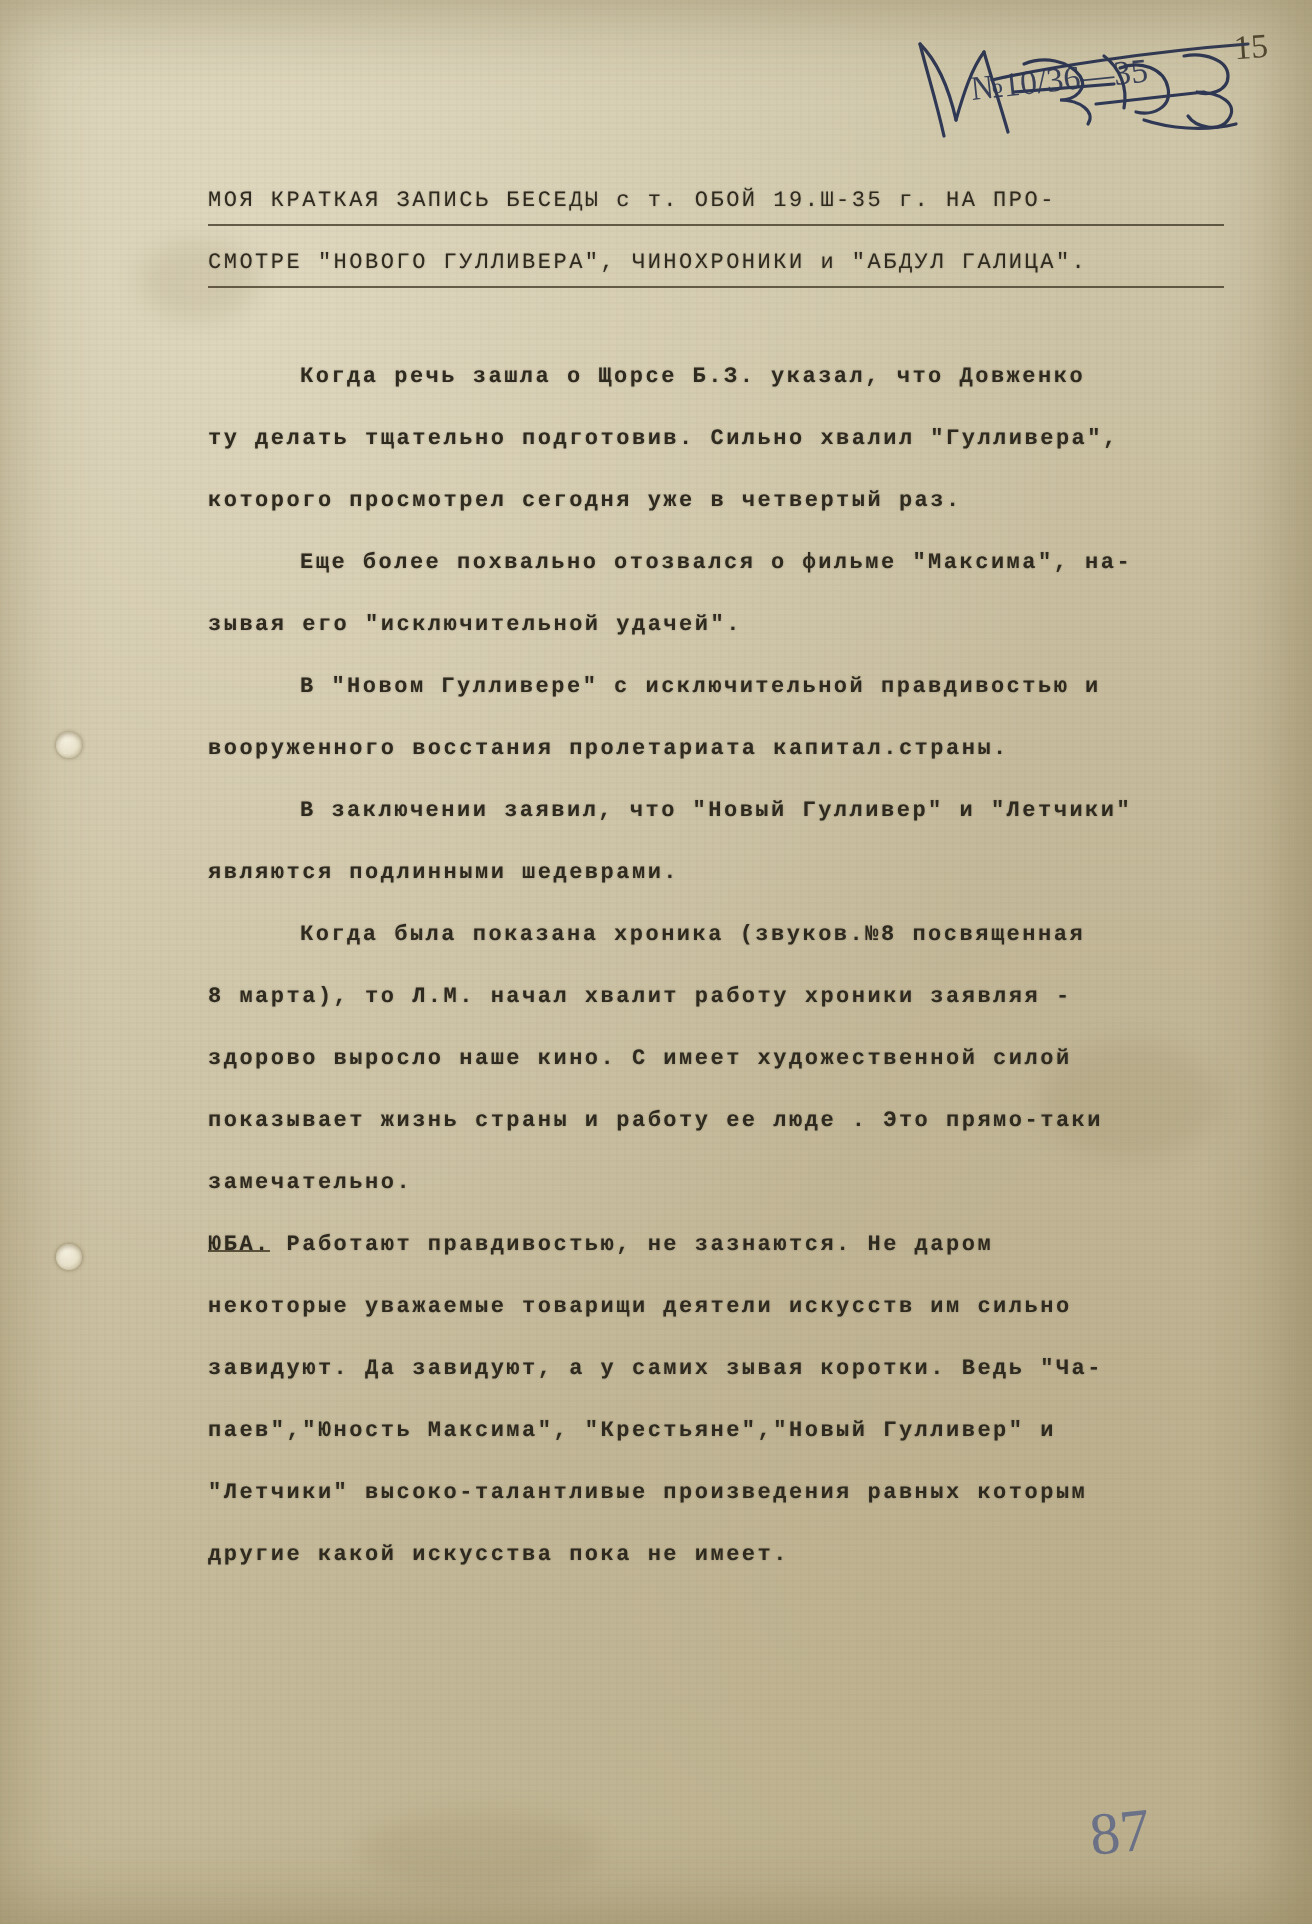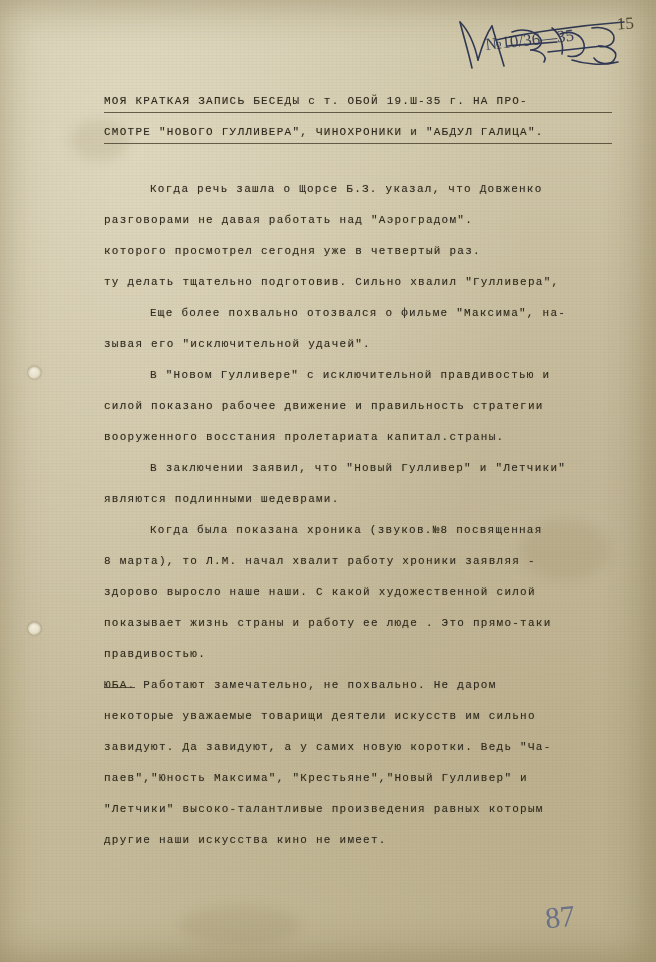--- a/index.html
+++ b/index.html
@@ -98,20 +98,21 @@
   .heading .line::after {
     content: "";
     position: absolute;
     left: 0;
     right: 2px;
     bottom: 4px;
     border-bottom: 1px solid rgba(60,52,34,0.75);
   }
   p.para {
     margin: 0 0 0 0;
+    font-weight: bold;
   }
   p.para .line {
     display: block;
     white-space: pre;
   }
   .indent {
     display: inline-block;
     width: 46px;
   }
   .u {
@@ -180,59 +181,57 @@
 
   <div class="typed">
 
     <div class="heading">
       <span class="line">МОЯ КРАТКАЯ ЗАПИСЬ БЕСЕДЫ с т. ОБОЙ 19.Ш-35 г. НА ПРО-</span>
       <span class="line">СМОТРЕ "НОВОГО ГУЛЛИВЕРА", ЧИНОХРОНИКИ и "АБДУЛ ГАЛИЦА".</span>
     </div>
 
     <p class="para">
       <span class="line"><span class="indent"></span><span>Когда речь зашла о Щорсе Б.З. указал, что Довженко</span></span>
-      <span class="line">разговорами не давая работать над "Аэроградом".</span>
-    </p>
-
-    <p class="para">
+    </p>
+
+    <p class="para">
+      <span class="line">ту делать тщательно подготовив. Сильно хвалил "Гулливера",</span>
       <span class="line">которого просмотрел сегодня уже в четвертый раз.</span>
-      <span class="line">ту делать тщательно подготовив. Сильно хвалил "Гулливера",</span>
     </p>
 
     <p class="para">
       <span class="line"><span class="indent"></span><span>Еще более похвально отозвался о фильме "Максима", на-</span></span>
       <span class="line">зывая его "исключительной удачей".</span>
     </p>
 
     <p class="para">
       <span class="line"><span class="indent"></span><span>В "Новом Гулливере" с исключительной правдивостью и</span></span>
-      <span class="line">силой показано рабочее движение и правильность стратегии</span>
       <span class="line">вооруженного восстания пролетариата капитал.страны.</span>
     </p>
 
     <p class="para">
       <span class="line"><span class="indent"></span><span>В заключении заявил, что "Новый Гулливер" и "Летчики"</span></span>
       <span class="line">являются подлинными шедеврами.</span>
     </p>
 
     <p class="para">
       <span class="line"><span class="indent"></span><span>Когда была показана хроника (звуков.№8 посвященная</span></span>
       <span class="line">8 марта), то Л.М. начал хвалит работу хроники заявляя -</span>
-      <span class="line">здорово выросло наше наши. С какой художественной силой</span>
+      <span class="line">здорово выросло наше кино. С имеет художественной силой</span>
       <span class="line">показывает жизнь страны и работу ее люде . Это прямо-таки</span>
-      <span class="line">правдивостью.</span>
-    </p>
-
-    <p class="para">
-      <span class="line"><span class="u">ЮБА.</span><span> Работают замечательно, не похвально. Не даром</span></span>
+      <span class="line">замечательно.</span>
+    </p>
+
+    <p class="para">
+      <span class="line"><span class="u">ЮБА.</span><span> Работают правдивостью, не зазнаются. Не даром</span></span>
       <span class="line">некоторые уважаемые товарищи деятели искусств им сильно</span>
-      <span class="line">завидуют. Да завидуют, а у самих новую коротки. Ведь "Ча-</span>
+      <span class="line">завидуют. Да завидуют, а у самих зывая коротки. Ведь "Ча-</span>
       <span class="line">паев","Юность Максима", "Крестьяне","Новый Гулливер" и</span>
       <span class="line">"Летчики" высоко-талантливые произведения равных которым</span>
-      <span class="line">другие наши искусства кино не имеет.</span>
+      <span class="line">другие какой искусства пока не имеет.</span>
     </p>
 
   </div>
 
   <div class="blue-mark">87</div>
 
   <div class="edge-shadow"></div>
 </div>
 
 </body></html>

